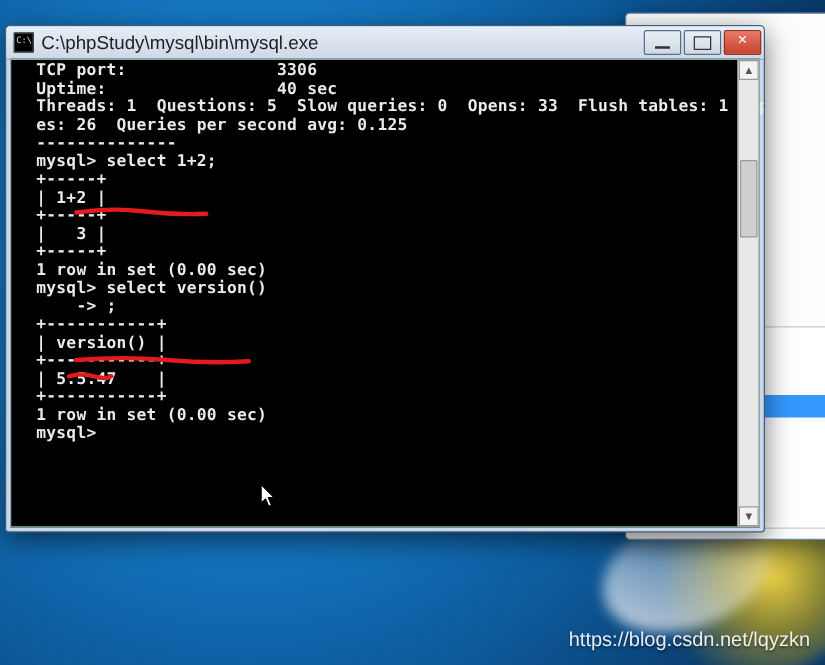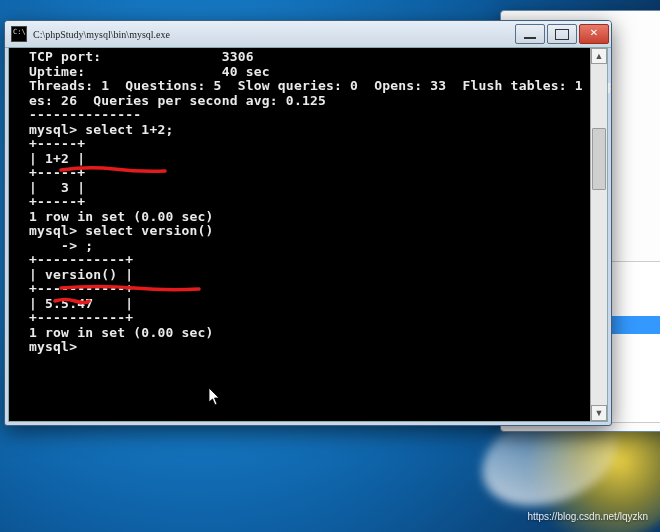--- a/index.html
+++ b/index.html
@@ -86,24 +86,23 @@
     background: #c9d7e8;
     overflow: hidden;
   }
   .title-bar {
     height: 26px;
     background: linear-gradient(#e6eef7, #cdd9e6);
     border-bottom: 1px solid #9ab;
     display: flex;
     align-items: center;
     padding: 0 2px 0 6px;
-    font-size: 10px;
+    font-size: 15px;
     color: #222;
     position: relative;
-    font-family: Liberation Serif, serif;
   }
   .title-icon {
     width: 14px;
     height: 14px;
     background: #000;
     border: 1px solid #444;
     margin-right: 6px;
     display: inline-block;
     position: relative;
   }
@@ -224,21 +223,21 @@
     width: 12px;
     height: 18px;
     pointer-events: none;
   }
 
   .watermark {
     position: absolute;
     right: 12px;
     bottom: 10px;
     color: rgba(255,255,255,0.9);
-    font-size: 10px;
+    font-size: 16px;
     text-shadow: 0 1px 2px rgba(0,0,0,0.5);
     font-family: Arial, sans-serif;
   }
 </style>
 </head>
 <body>
 
 <div class="desktop">
   <div class="swirl"></div>
   <div class="swirl2"></div>

